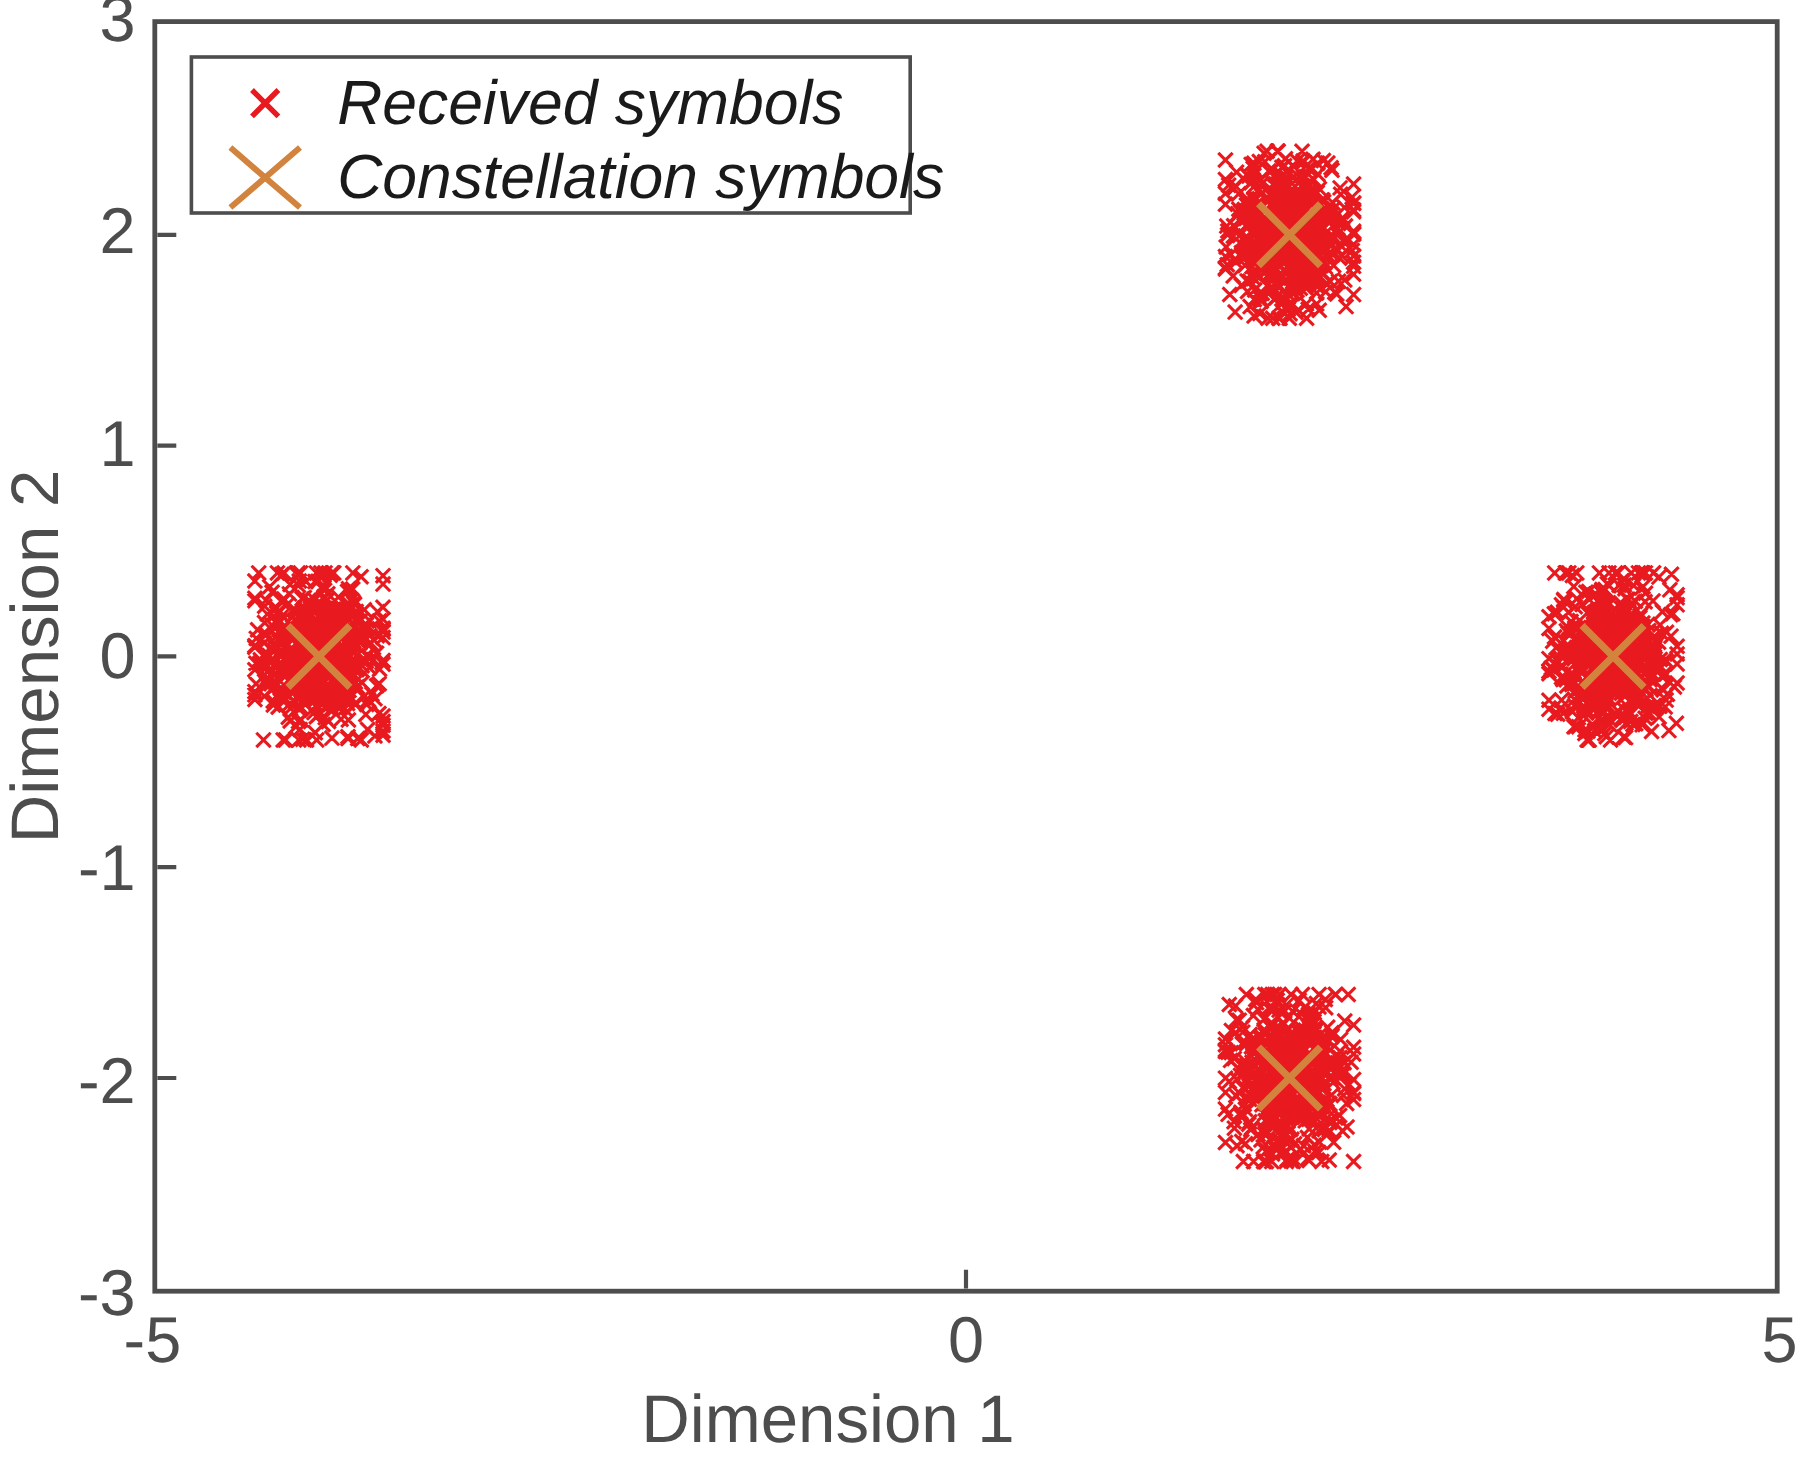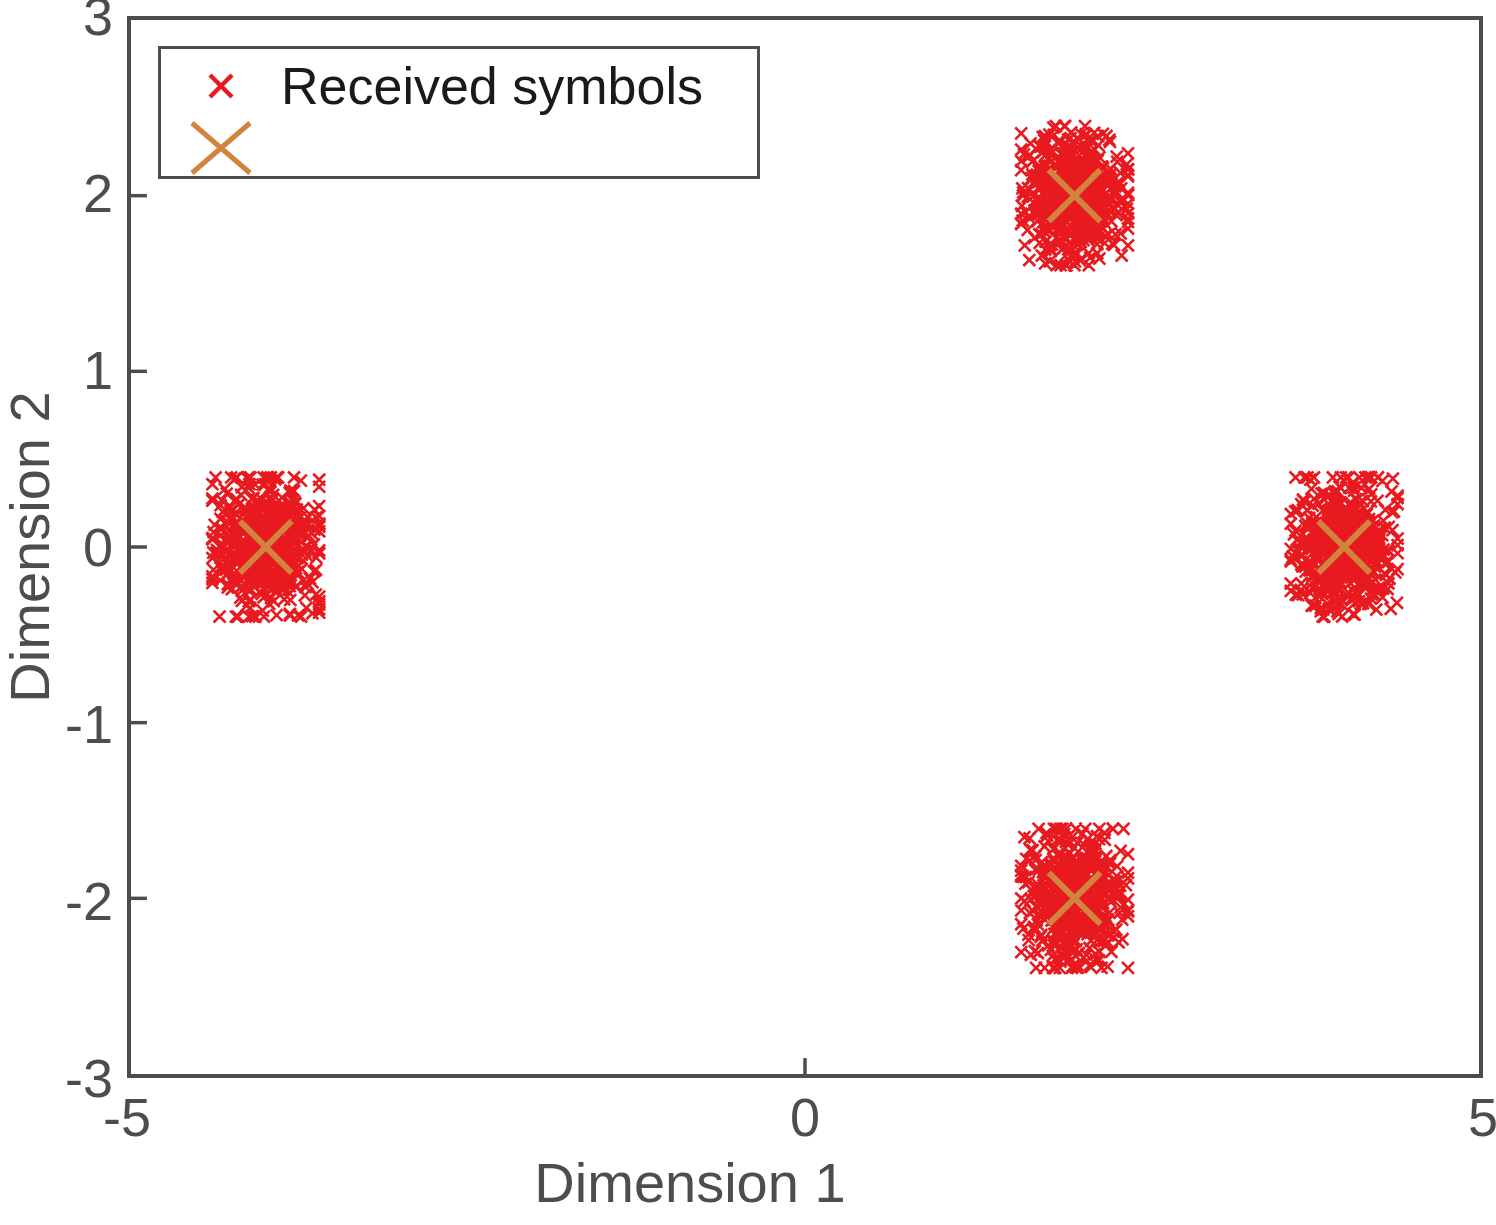--- a/index.html
+++ b/index.html
@@ -109,20 +109,21 @@
     flex: 0 0 120px;
     display: flex;
     align-items: center;
     justify-content: center;
   }
   .legend-text {
     color: #1a1a1a;
     font-size: 52px;
     line-height: 1;
     white-space: nowrap;
+    font-style: italic;
   }
 </style>
 </head>
 <body>
 
 <div id="figure">
 
   <div id="ylabel-wrap">
     <div id="ylabel">Dimension 2</div>
   </div>
@@ -171,16 +172,17 @@
         </svg>
       </span>
       <span class="legend-text">Received symbols</span>
     </div>
     <div class="legend-row" id="legend-row-1">
       <span class="legend-marker">
         <svg width="74" height="74" viewBox="0 0 74 74" aria-hidden="true">
           <path d="M8 12 L66 62 M66 12 L8 62" stroke="#d2843f" stroke-width="5" fill="none"></path>
         </svg>
       </span>
+      <span class="legend-text">Constellation symbols</span>
     </div>
   </div>
 
 </div>
 
 </body></html>

